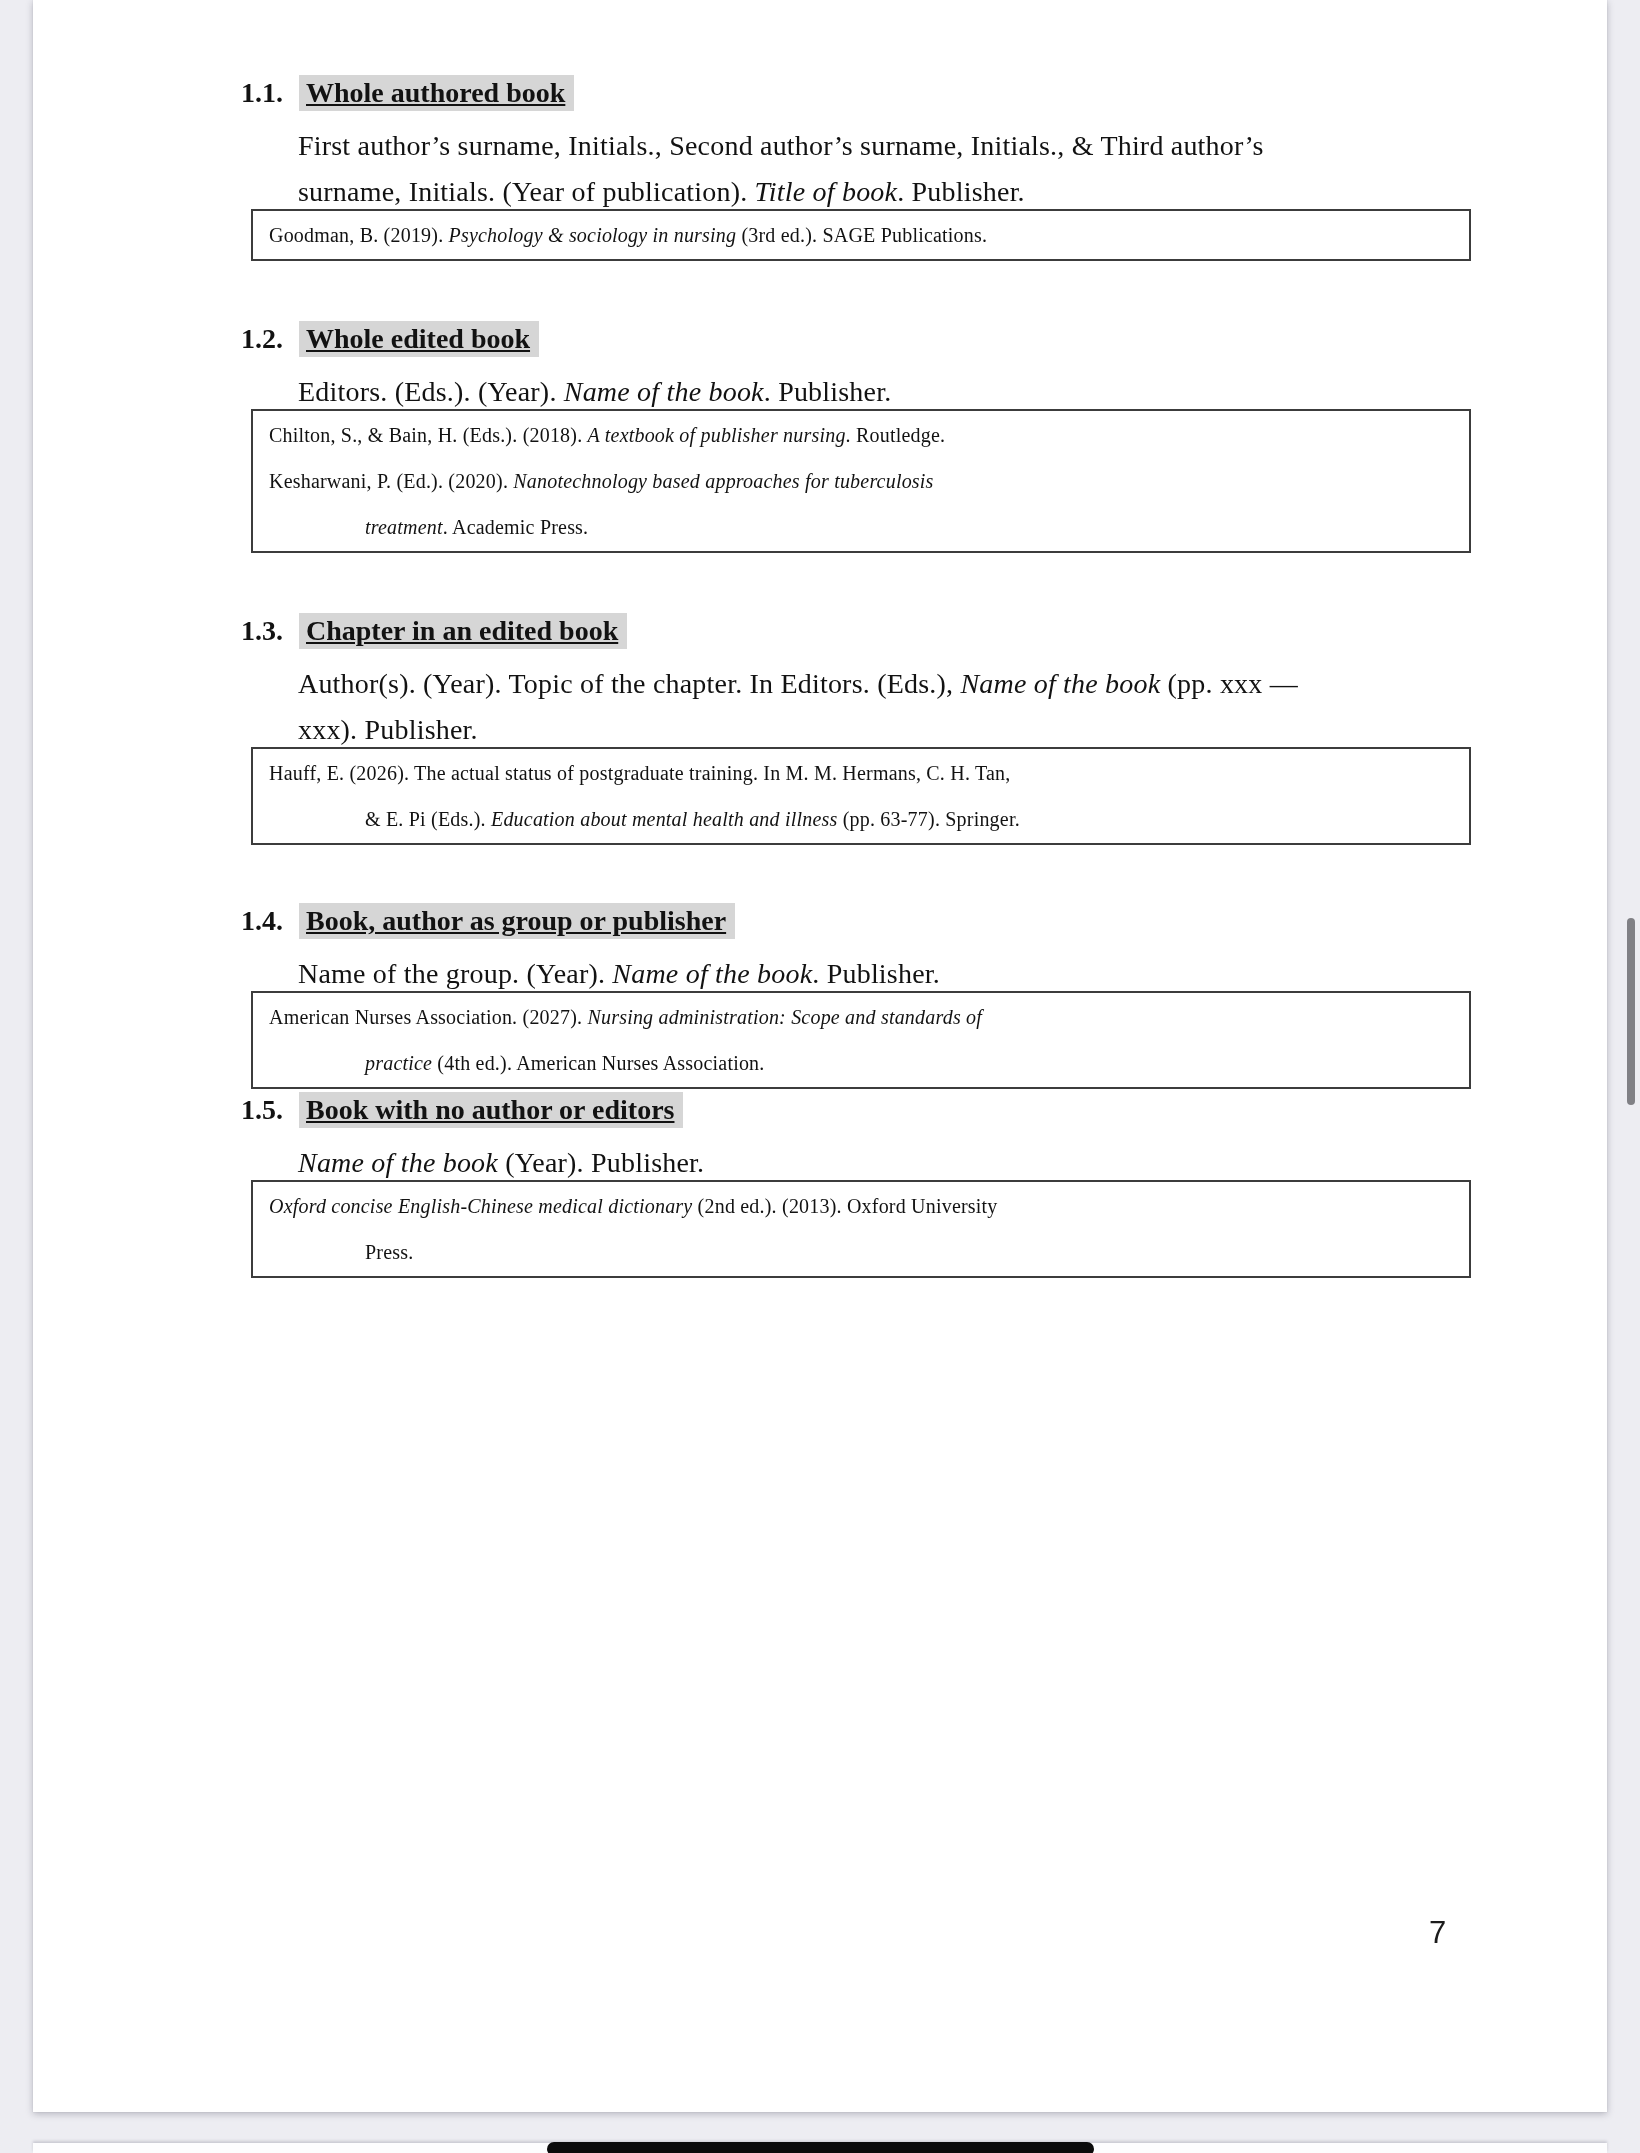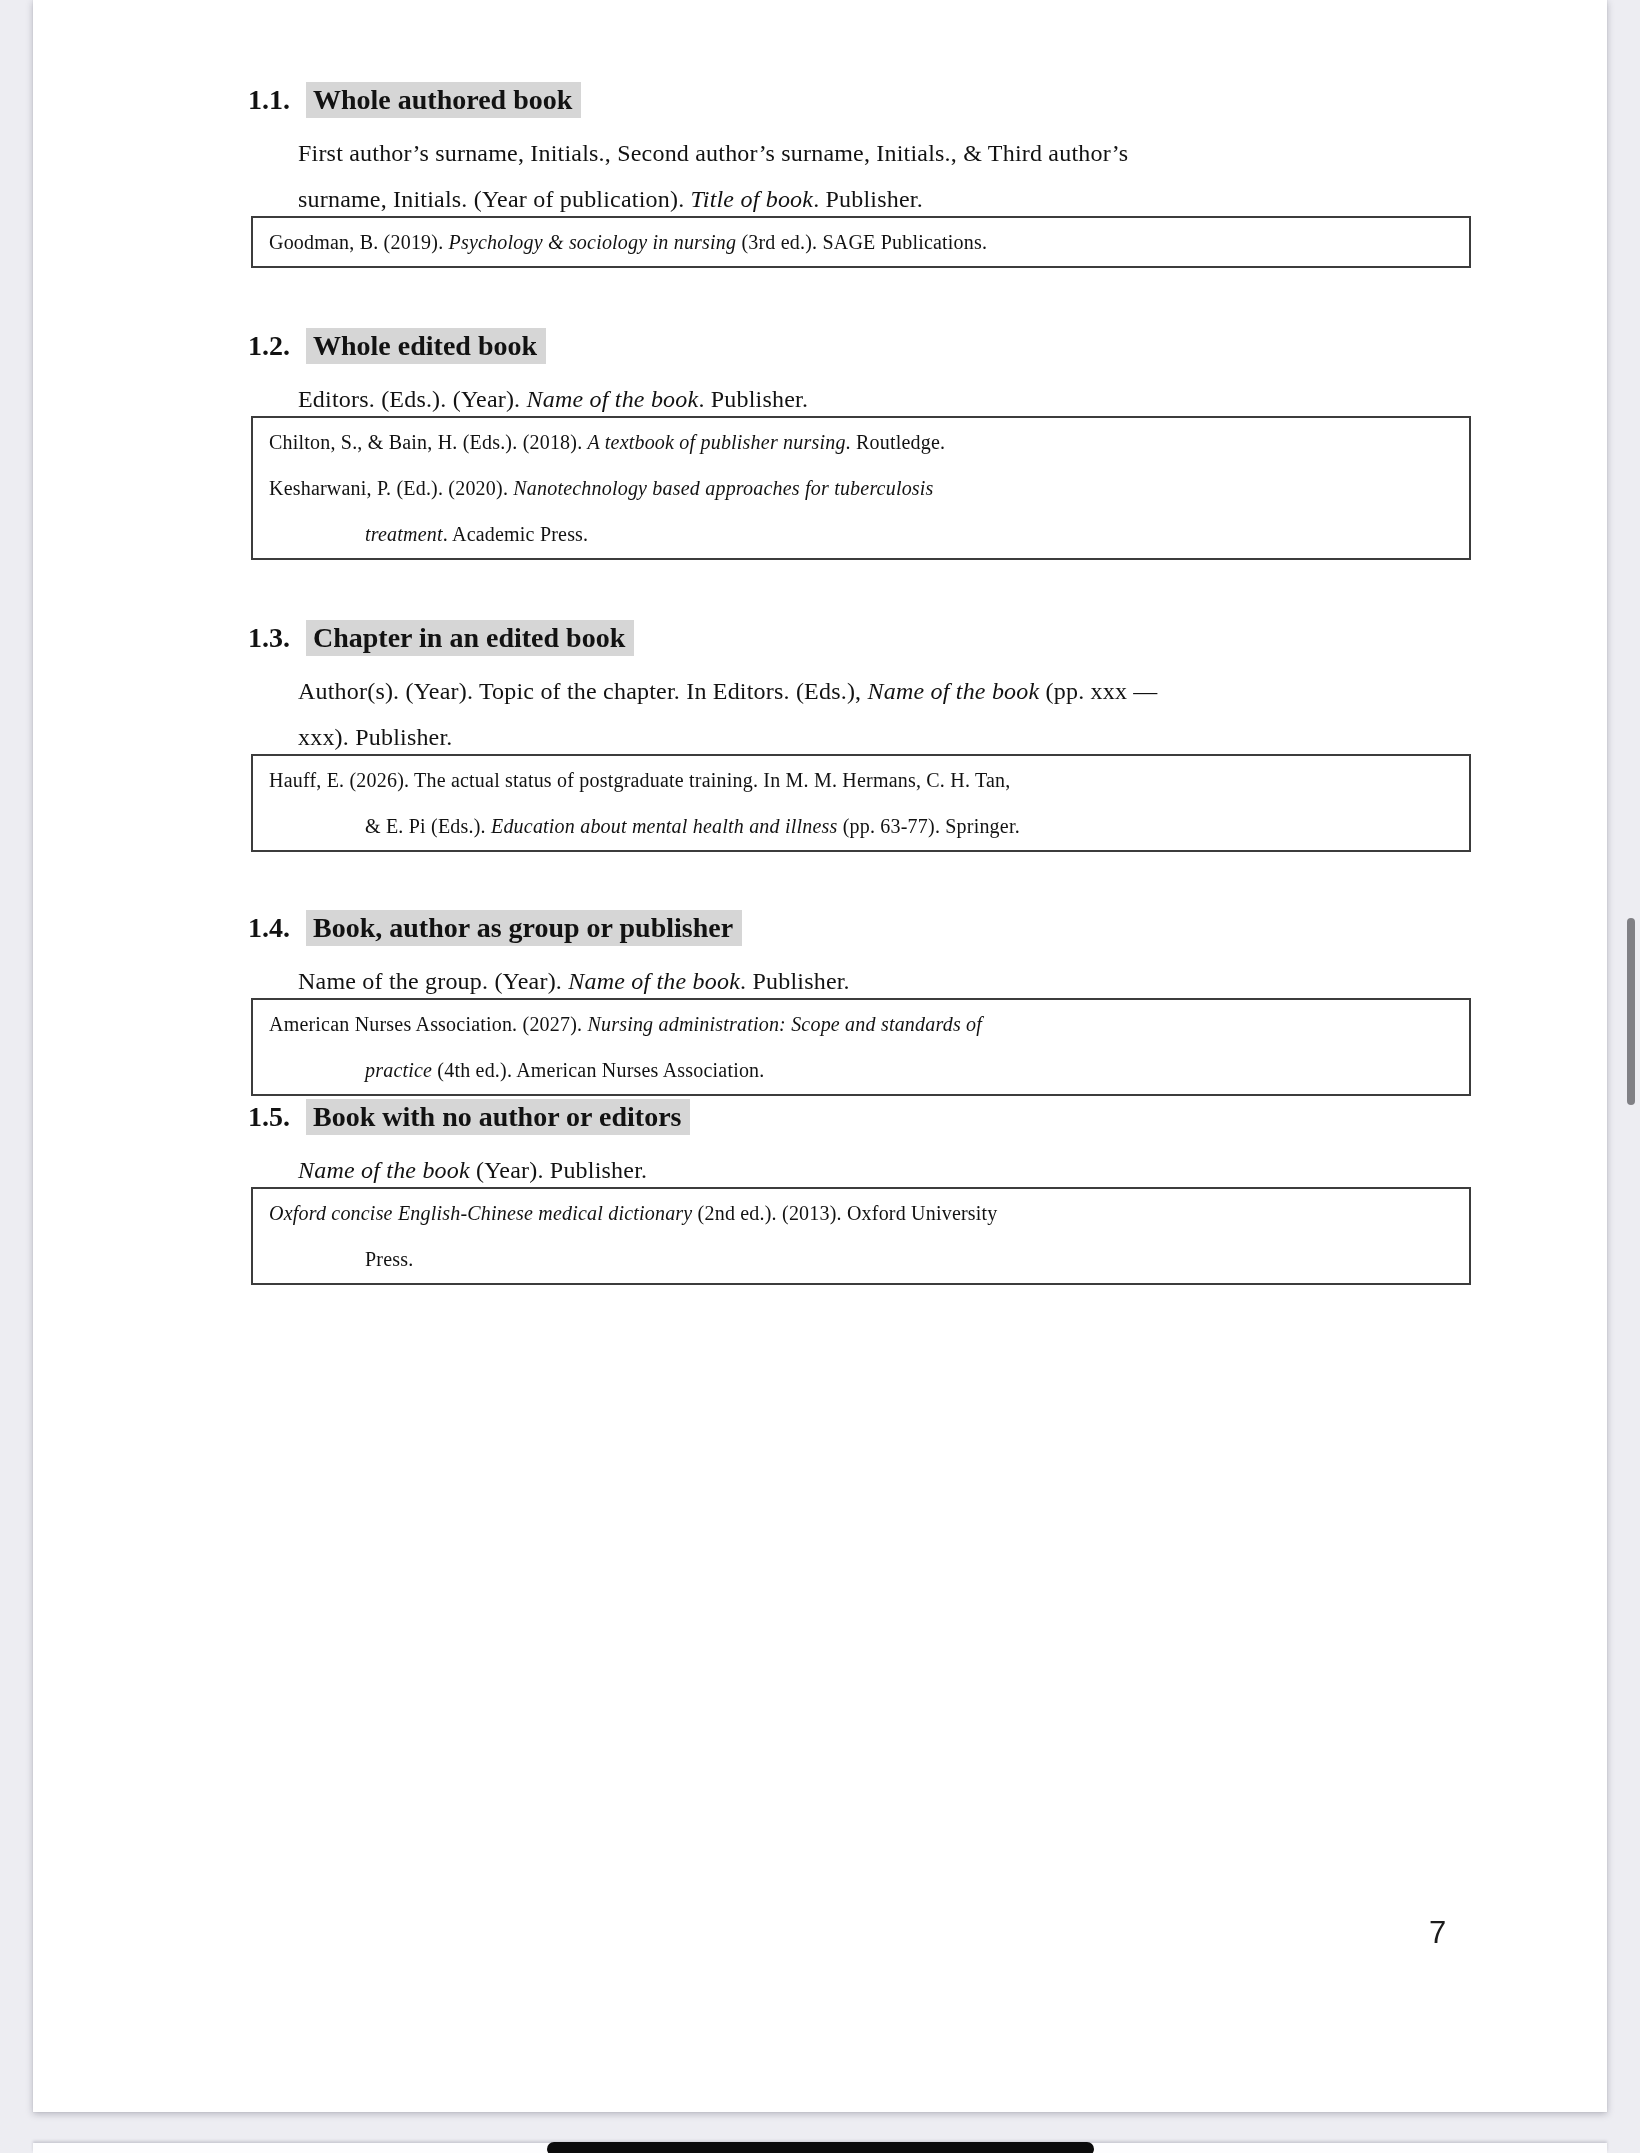--- a/index.html
+++ b/index.html
@@ -12,29 +12,30 @@
     color:#121212;
   }
   .doc-page{
     position:absolute;left:33px;top:0;
     width:1574px;height:2112px;
     background:#ffffff;
     box-shadow:0 2px 7px rgba(40,40,60,0.28), 0 0 1px rgba(0,0,0,0.15);
   }
   .sec{position:absolute;left:207px;width:1240px;}
   .h{
-    margin:8px;padding:0;
+    margin:1px;padding:0;
     font-size:28px;font-weight:bold;line-height:40px;
     white-space:nowrap;
+    text-decoration:underline;
   }
   .num{display:inline-block;min-width:58px;}
   .hl{background:#d6d6d6;padding:2px 9px 3px 7px;}
   .tmpl{
     margin:10px 0 0 58px;
-    font-size:24px;line-height:46px;letter-spacing:0.2px;
+    font-size:28px;line-height:46px;letter-spacing:0.2px;
   }
   .box{
     margin:-6px 0 0 11px;
     width:1220px;box-sizing:border-box;
     border:2px solid #3c3c3c;
     padding:1px 16px;
     font-size:20px;line-height:46px;letter-spacing:0.2px;
   }
   .line{white-space:nowrap;}
   .line.ind{margin-left:96px;}

